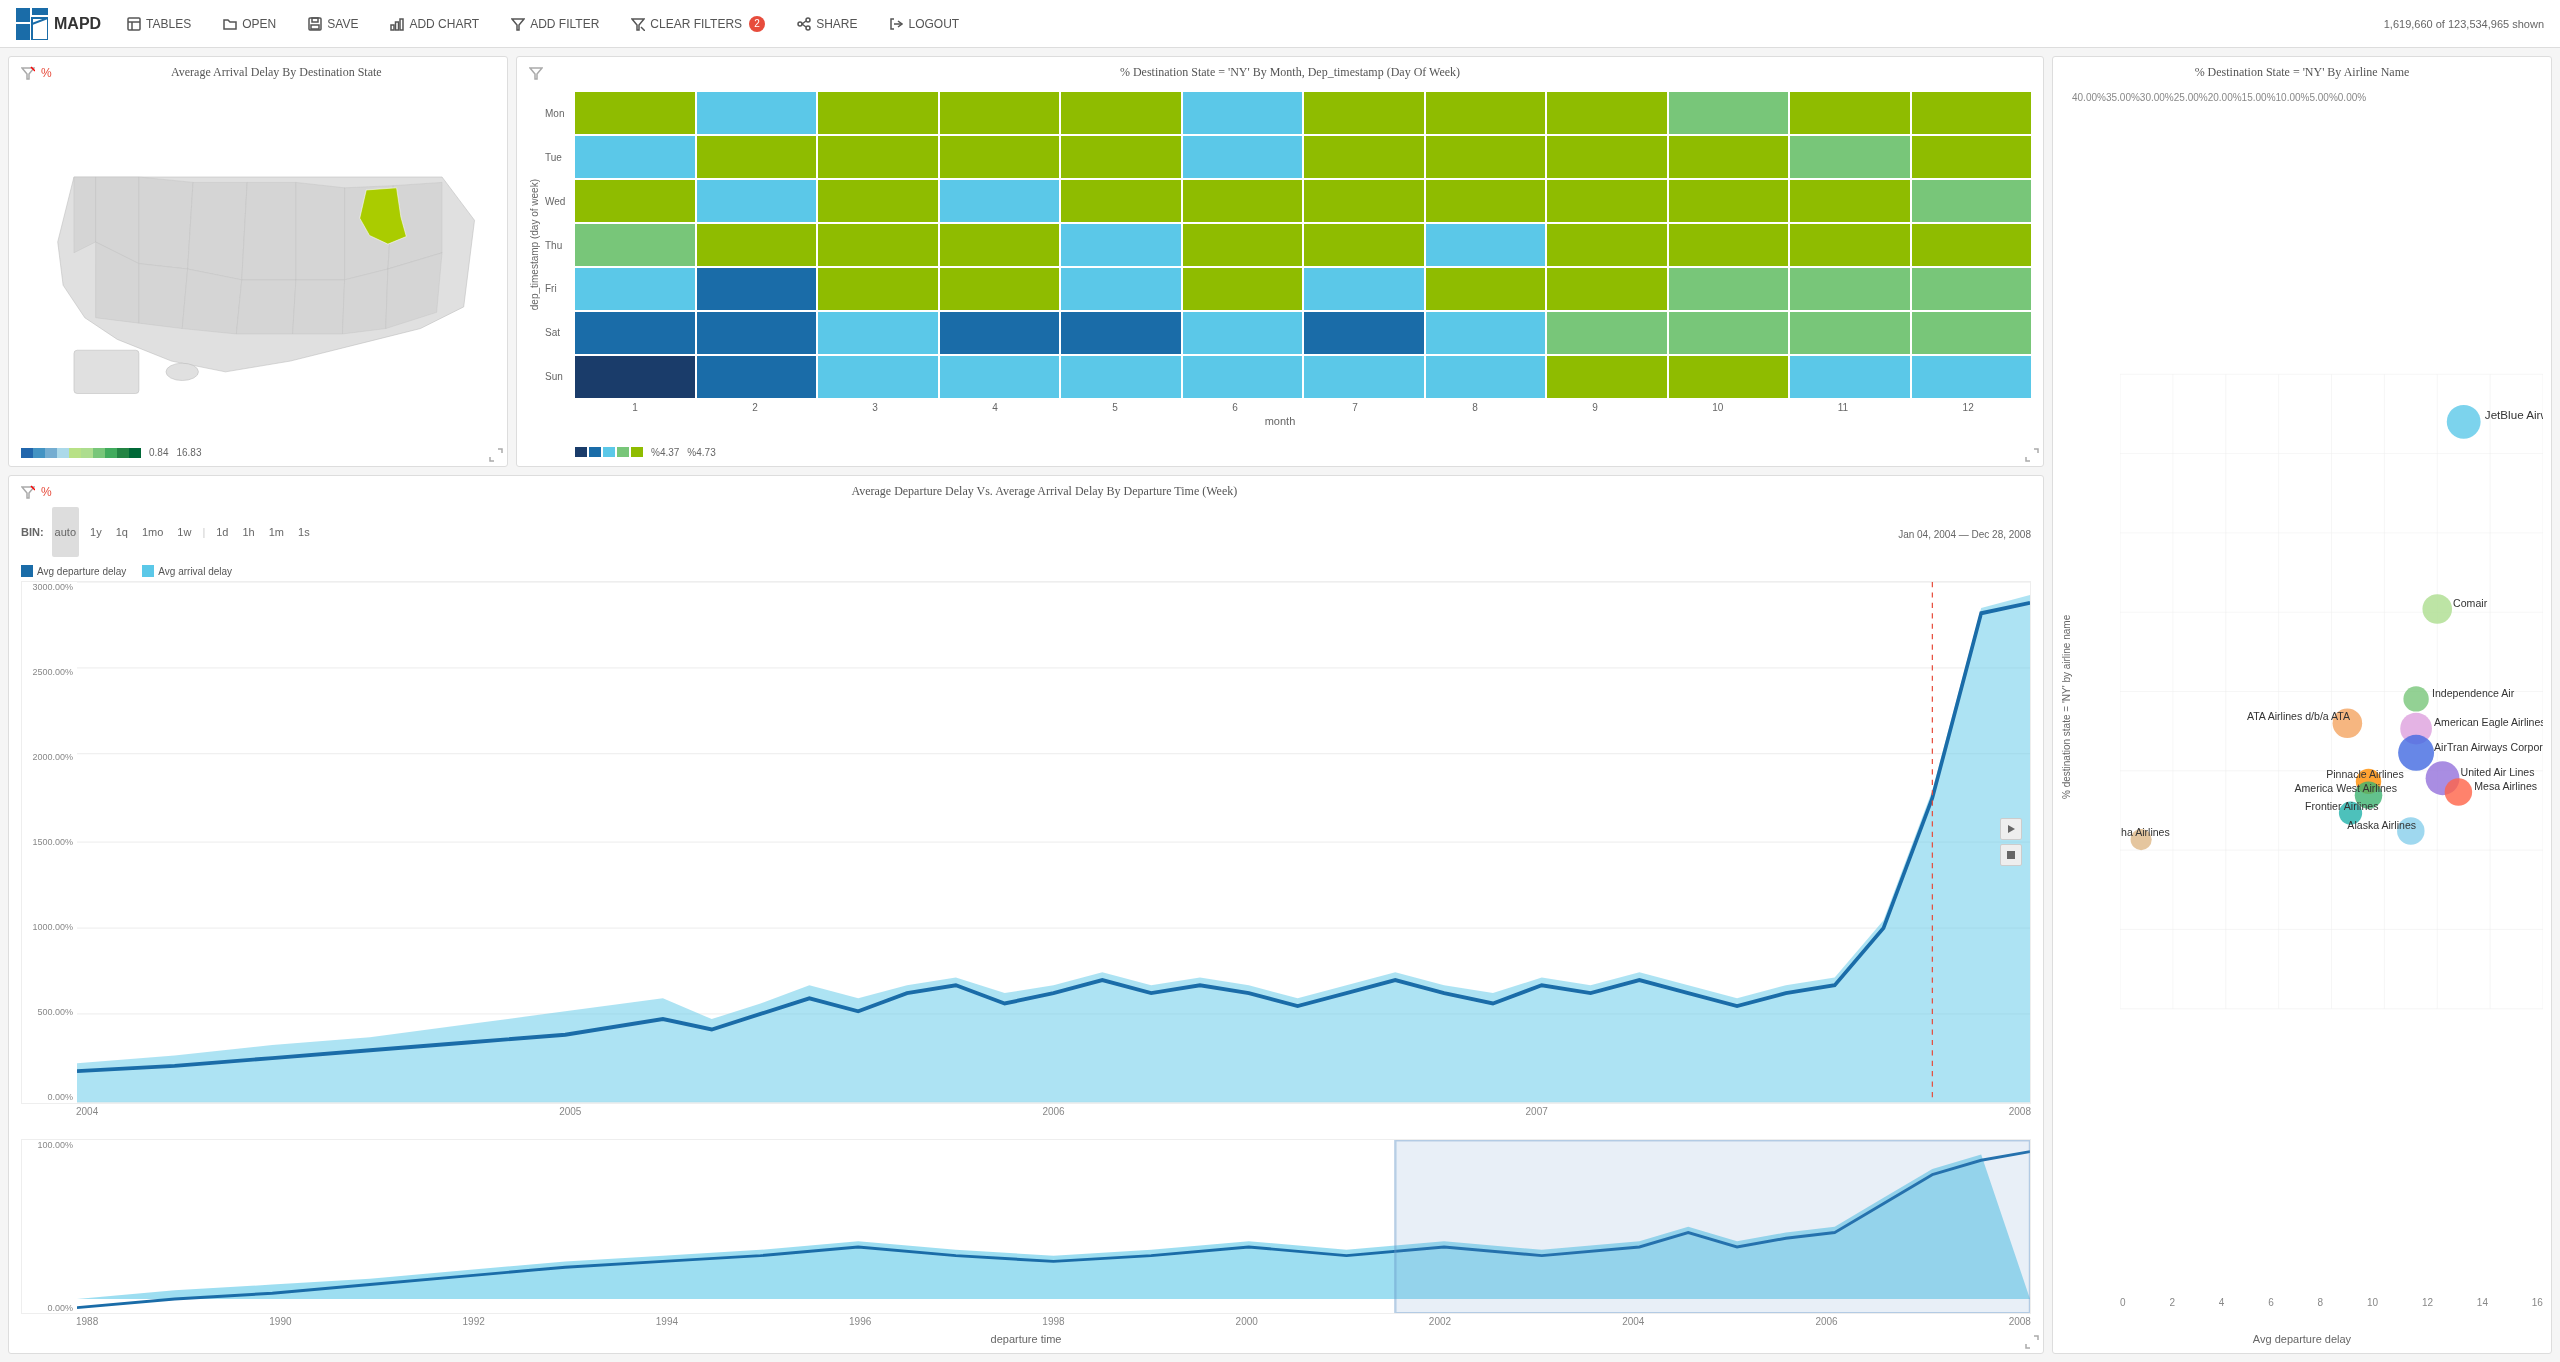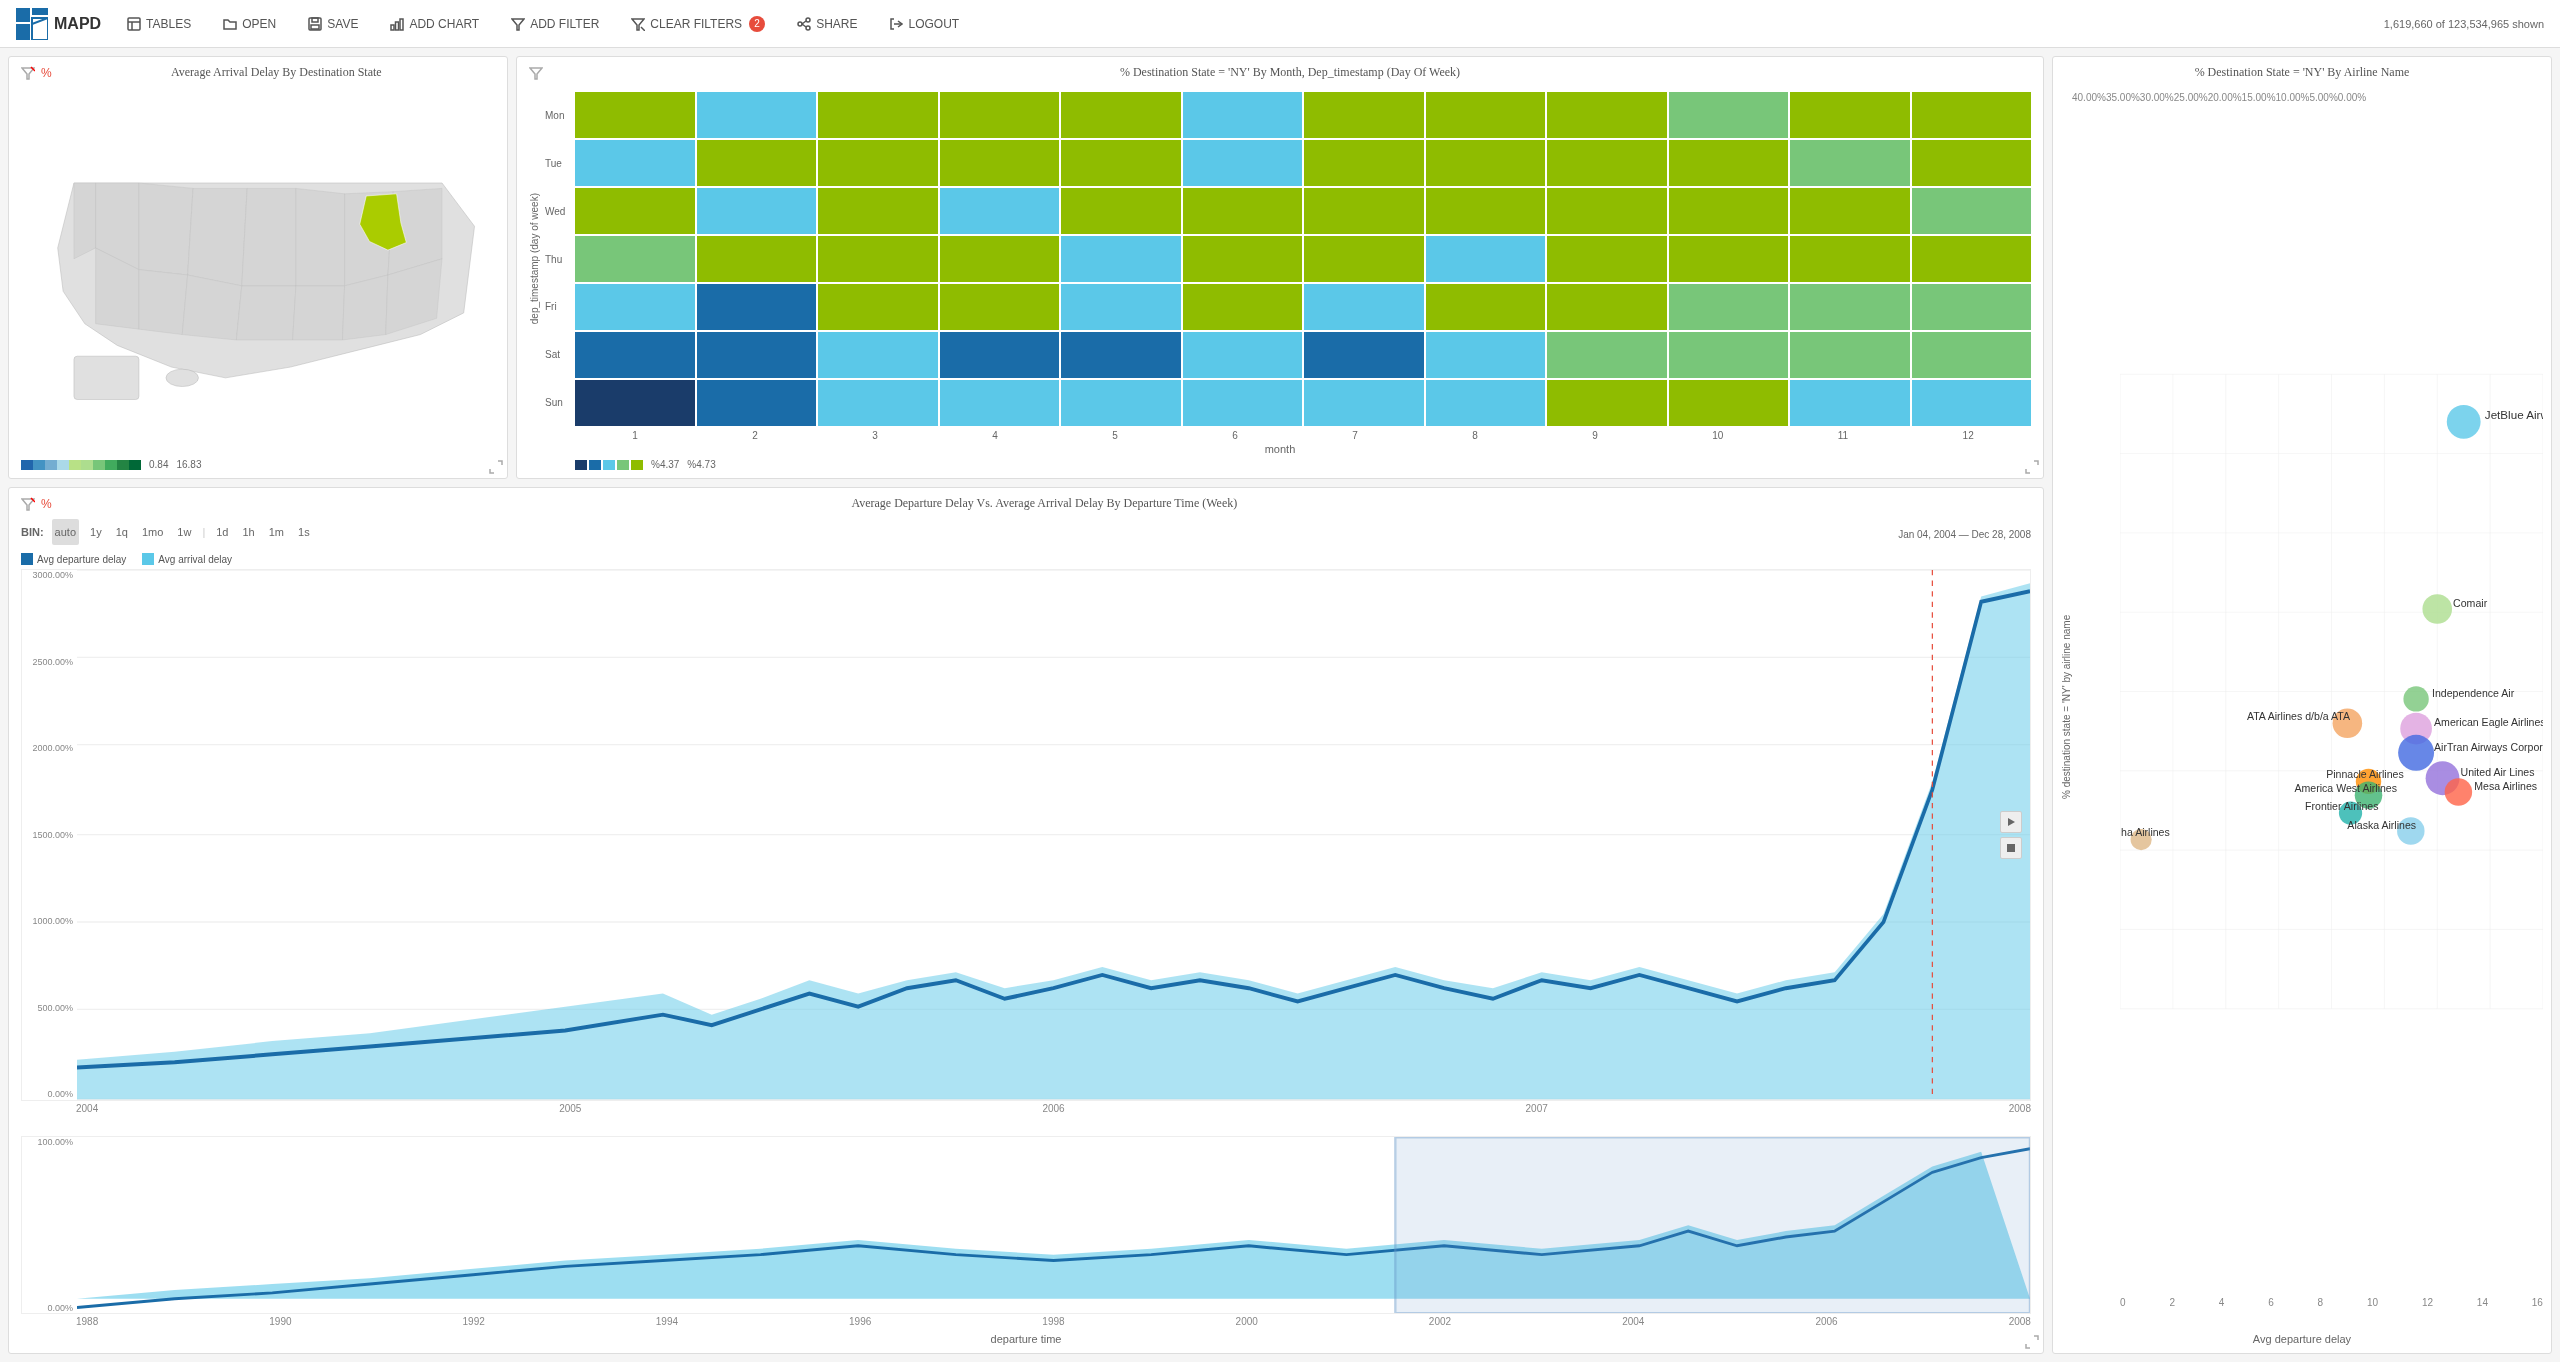--- a/index.html
+++ b/index.html
@@ -155,25 +155,25 @@
     .heatmap-x-labels {
       display: flex;
       justify-content: space-around;
       font-size: 10px;
       color: #666;
       margin-top: 4px;
       padding-left: 46px;
     }
     .heatmap-legend {
       display: flex;
-      align-items: flex-end;
+      align-items: flex-start;
       gap: 8px;
       font-size: 10px;
       color: #666;
-      margin-top: 4px;
+      margin-top: 20px;
       padding-left: 46px;
     }
     .heatmap-month-label {
       font-size: 11px;
       color: #666;
       text-align: center;
       margin-top: 2px;
     }
 
     
@@ -191,21 +191,21 @@
       display: flex;
       align-items: center;
       gap: 8px;
       font-size: 11px;
       color: #666;
       margin-bottom: 4px;
     }
     .bin-label { font-weight: bold; }
     .bin-option {
       cursor: pointer;
-      padding: 7px 3px;
+      padding: 19px 3px;
     }
     .bin-option.active {
       background: #ddd;
       border-radius: 2px;
     }
     .ts-date-range {
       font-size: 10px;
       color: #666;
       margin-left: auto;
     }

